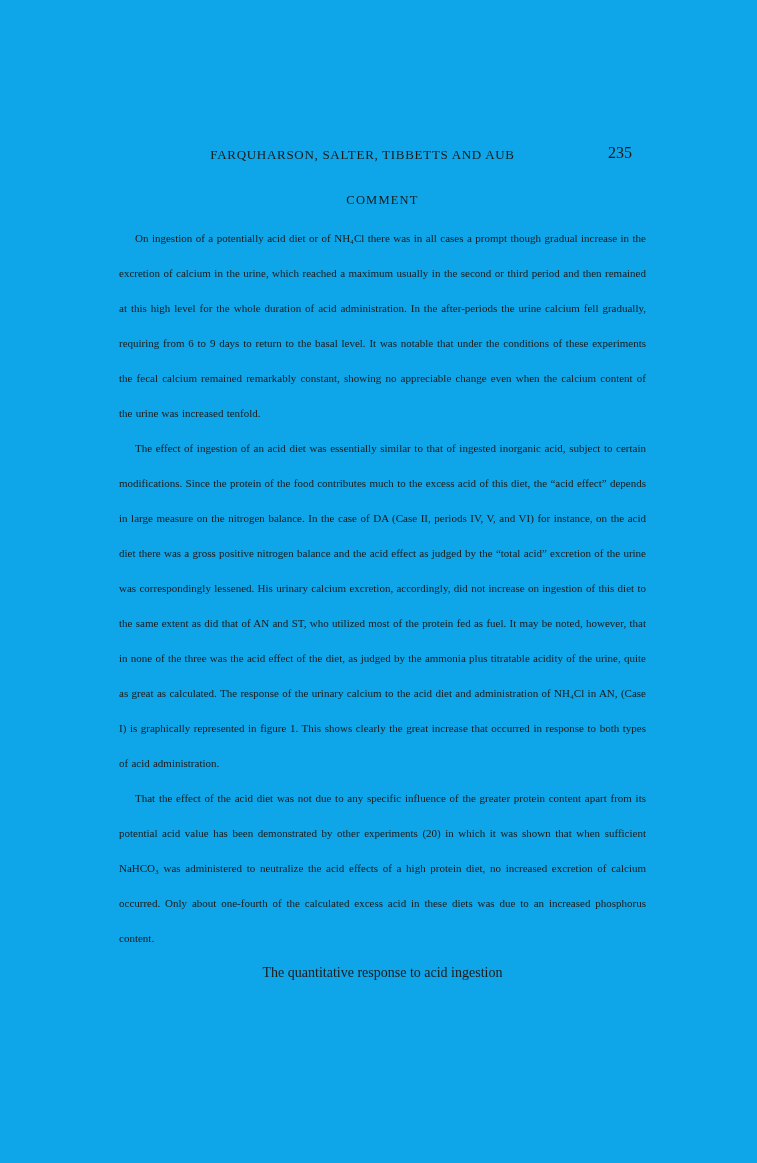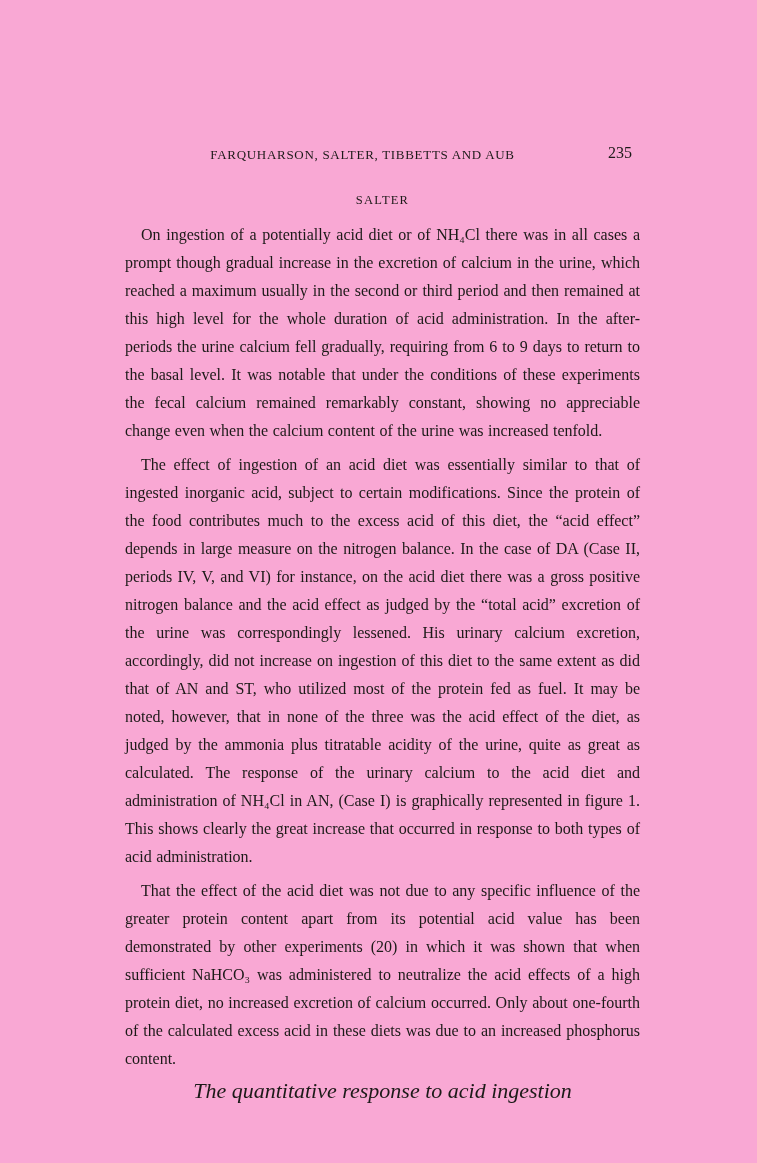--- a/index.html
+++ b/index.html
@@ -4,21 +4,21 @@
 <style>
   html, body {
     margin: 0;
     padding: 0;
     background: #ffffff;
   }
   .page {
     position: relative;
     width: 757px;
     height: 1163px;
-    background: #f9a8d4;
+    background: #0ea5e9;
     color: #1c1a18;
     font-family: "Liberation Serif", "DejaVu Serif", serif;
     overflow: hidden;
   }
   .content {
     position: absolute;
     left: 119px;
     top: 146px;
     width: 527px;
   }
@@ -43,48 +43,47 @@
   }
   .section-heading {
     text-align: center;
     font-size: 12.5px;
     letter-spacing: 1.2px;
     line-height: 16px;
     margin: 0 0 13px 0;
     font-weight: normal;
   }
   .body-para {
-    margin: 6px;
-    font-size: 16px;
-    line-height: 28px;
+    margin: 0;
+    font-size: 11px;
+    line-height: 35px;
     text-align: justify;
     text-indent: 16px;
     word-spacing: 0.5px;
   }
   .subsection-heading {
     text-align: center;
-    font-style: italic;
     font-weight: normal;
-    font-size: 22px;
+    font-size: 14px;
     line-height: 24.5px;
     margin: 5px 0 4px 0;
   }
 </style>
 </head>
 <body>
 
 <div class="page">
   <div class="content">
 
     <div class="running-head-row">
       <div class="running-head">FARQUHARSON, SALTER, TIBBETTS AND AUB</div>
       <div class="page-number">235</div>
     </div>
 
-    <h2 class="section-heading">SALTER</h2>
+    <h2 class="section-heading">COMMENT</h2>
 
     <p class="body-para">On ingestion of a potentially acid diet or of NH₄Cl there was in all cases a prompt though gradual increase in the excretion of calcium in the urine, which reached a maximum usually in the second or third period and then remained at this high level for the whole duration of acid administration.  In the after-periods the urine calcium fell gradually, requiring from 6 to 9 days to return to the basal level.  It was notable that under the conditions of these experiments the fecal calcium remained remarkably constant, showing no appreciable change even when the calcium content of the urine was increased tenfold.</p>
 
     <p class="body-para">The effect of ingestion of an acid diet was essentially similar to that of ingested inorganic acid, subject to certain modifications.  Since the protein of the food contributes much to the excess acid of this diet, the “acid effect” depends in large measure on the nitrogen balance.  In the case of DA (Case II, periods IV, V, and VI) for instance, on the acid diet there was a gross positive nitrogen balance and the acid effect as judged by the “total acid” excretion of the urine was correspondingly lessened.  His urinary calcium excretion, accordingly, did not increase on ingestion of this diet to the same extent as did that of AN and ST, who utilized most of the protein fed as fuel.  It may be noted, however, that in none of the three was the acid effect of the diet, as judged by the ammonia plus titratable acidity of the urine, quite as great as calculated.  The response of the urinary calcium to the acid diet and administration of NH₄Cl in AN, (Case I) is graphically represented in figure 1.  This shows clearly the great increase that occurred in response to both types of acid administration.</p>
 
     <p class="body-para">That the effect of the acid diet was not due to any specific influence of the greater protein content apart from its potential acid value has been demonstrated by other experiments (20) in which it was shown that when sufficient NaHCO₃ was administered to neutralize the acid effects of a high protein diet, no increased excretion of calcium occurred.  Only about one-fourth of the calculated excess acid in these diets was due to an increased phosphorus content.</p>
 
     <h3 class="subsection-heading">The quantitative response to acid ingestion</h3>
 
 

